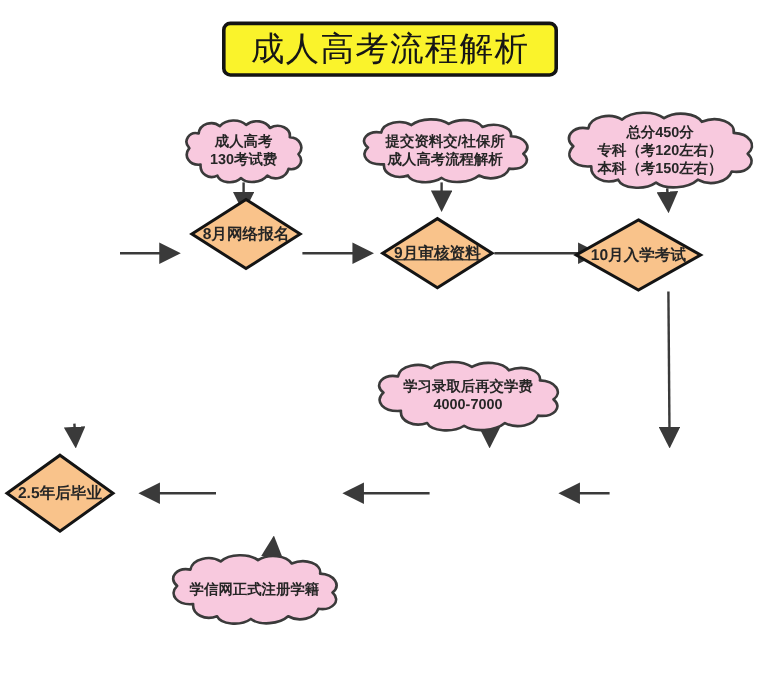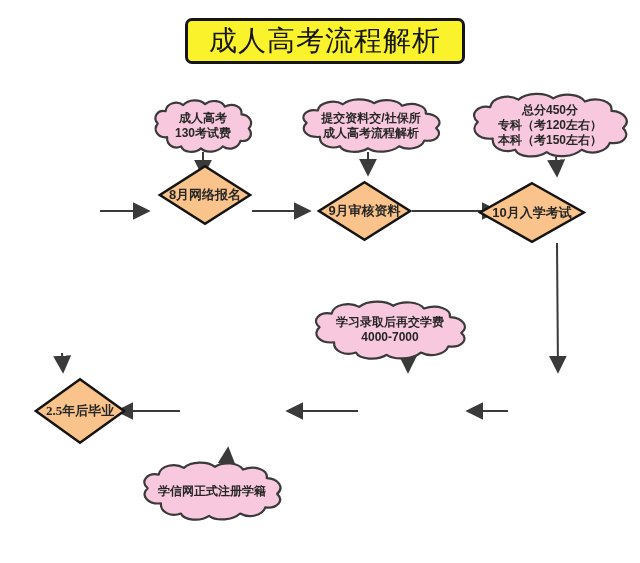--- a/index.html
+++ b/index.html
@@ -78,26 +78,26 @@
     display: flex; flex-direction: column;
     align-items: center; justify-content: center;
     font-size: 12px; font-weight: 700;
     line-height: 1.25;
     text-align: center;
     white-space: nowrap;
   }
 
   
   .d-aug  { left: 158px; top: 165px; width:  94px; height: 60px; }
-  .d-sep  { left: 317px; top: 181px; width:  95px; height: 60px; }
+  .d-sep  { left: 317px; top: 181px; width:  95px; height: 60px; text-decoration: underline; }
   .d-oct  { left: 478px; top: 182px; width: 108px; height: 61px; }
   .d-nov  { left: 508px; top: 380px; width: 102px; height: 62px; }
   .d-dec  { left: 358px; top: 380px; width: 102px; height: 62px; }
   .d-mar  { left: 180px; top: 380px; width: 100px; height: 62px; }
-  .d-grad { left:  34px; top: 378px; width:  92px; height: 66px; font-family: Liberation Serif, serif; }
+  .d-grad { left:  4px; top: 378px; width:  92px; height: 66px; }
 
   
   .c-fee      { left: 151px; top:  98px; width: 104px; height: 56px; }
   .c-review   { left: 297px; top:  97px; width: 148px; height: 57px; }
   .c-score    { left: 467px; top:  91px; width: 166px; height: 68px; }
   .c-tuition  { left: 309px; top: 299px; width: 162px; height: 62px; align-items: center; }
   .c-diploma  { left:  18px; top: 305px; width:  86px; height: 50px; }
   .c-register { left: 138px; top: 460px; width: 148px; height: 62px; }
 </style>
 </head>

